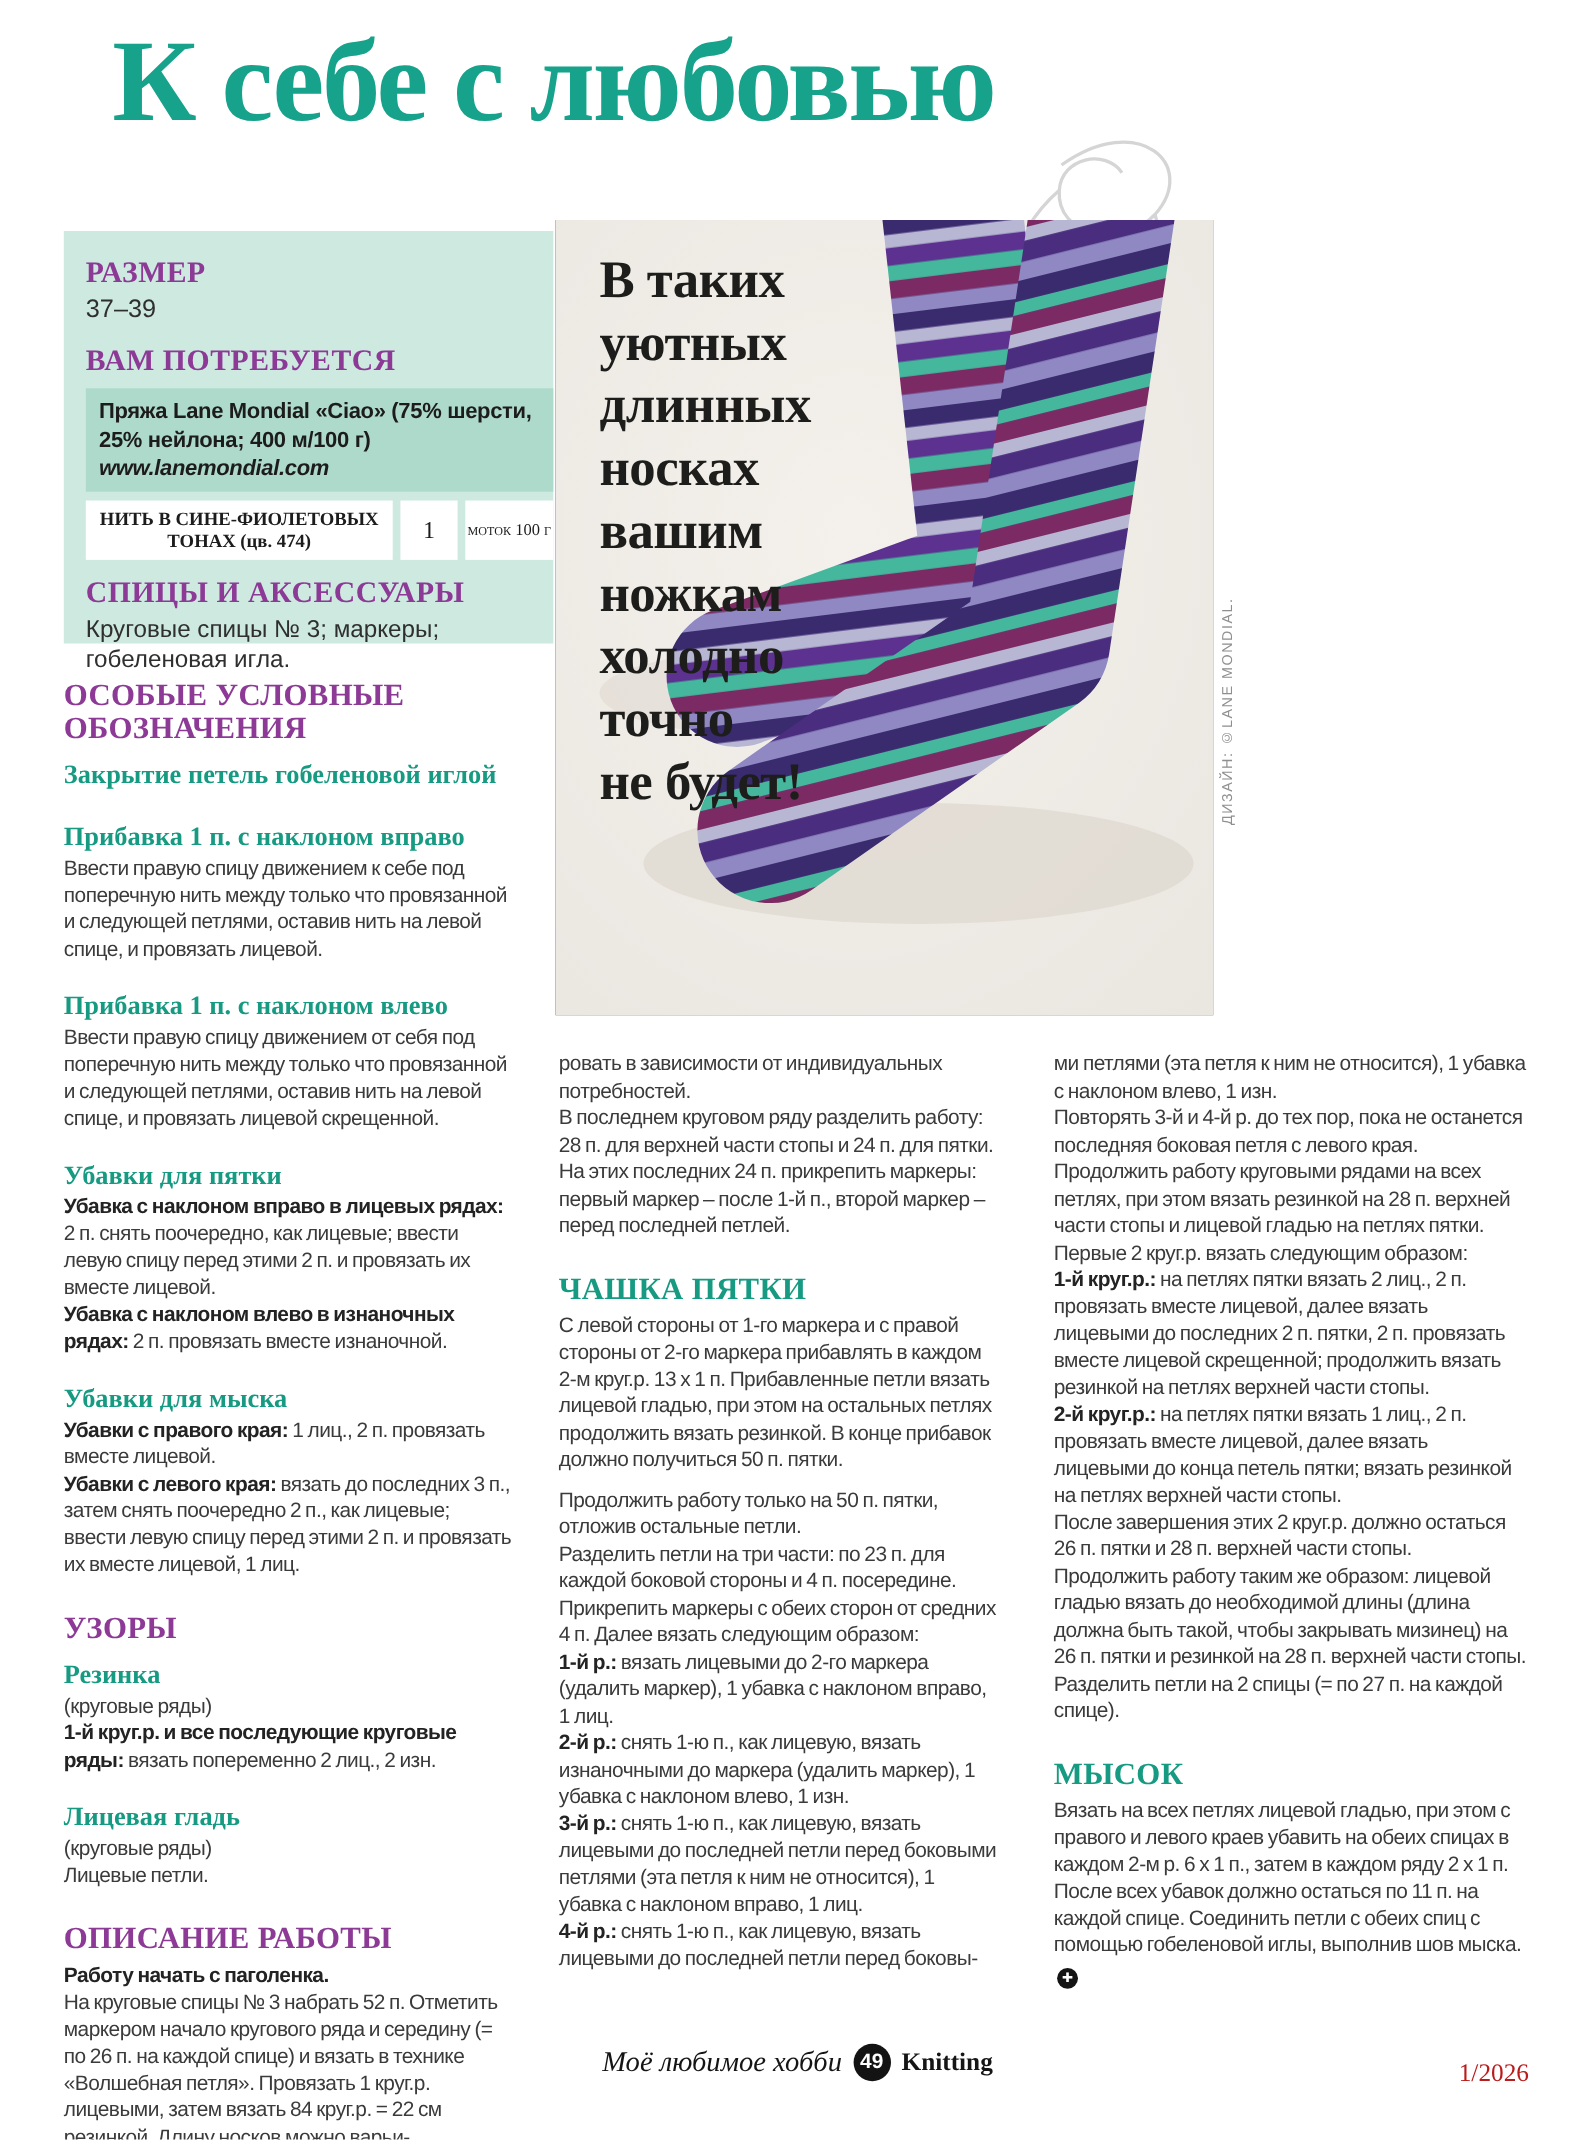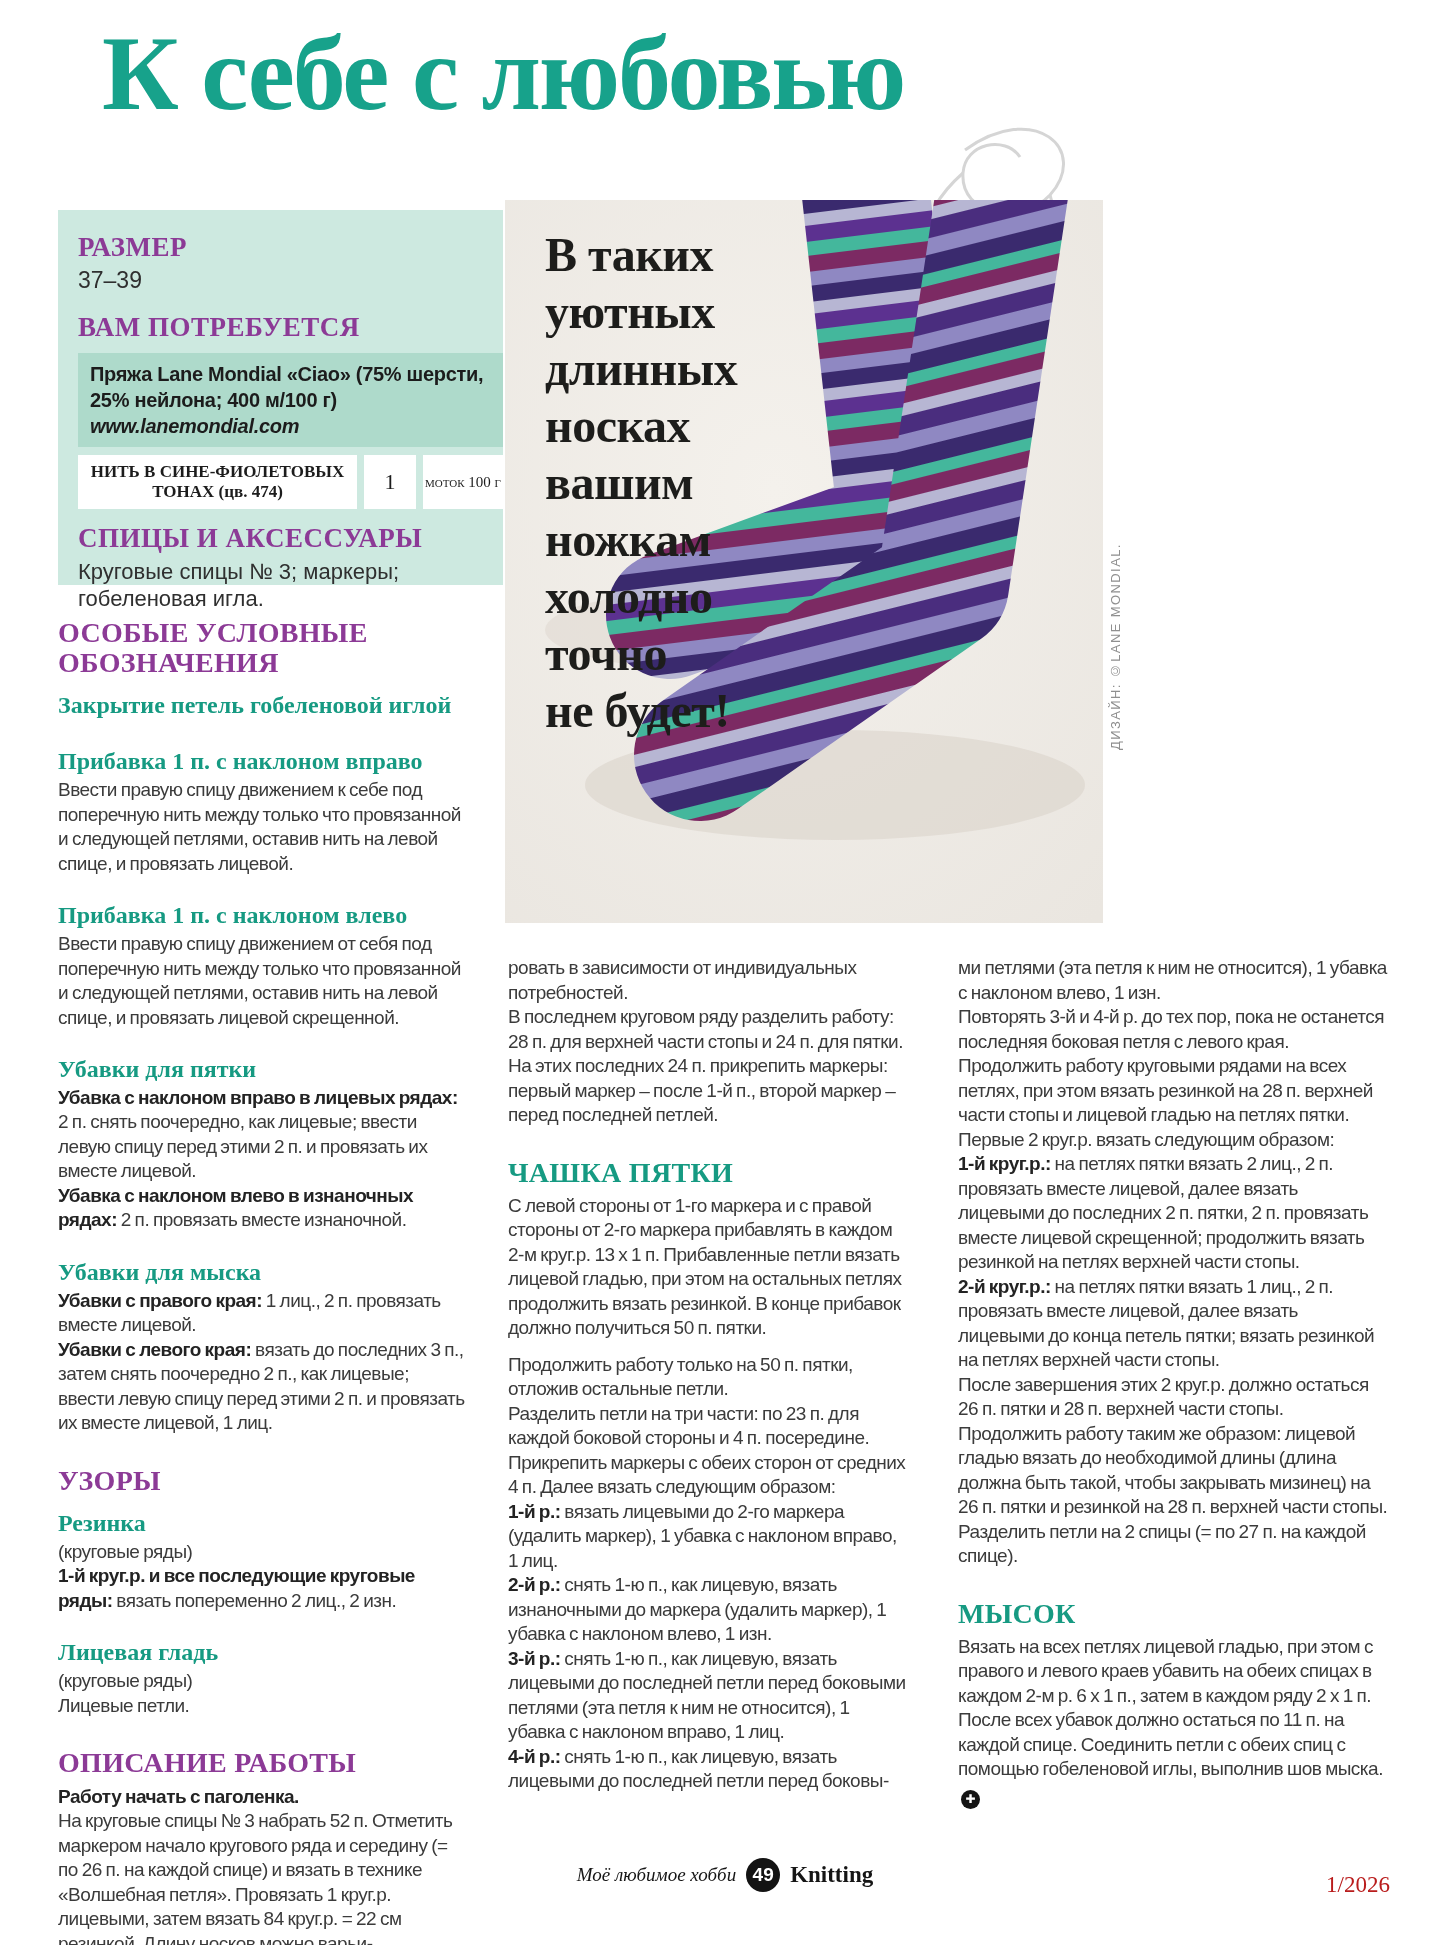--- a/index.html
+++ b/index.html
@@ -66,21 +66,21 @@
   p.body{margin:0;font-size:19px;line-height:24.5px;letter-spacing:-.5px;
        word-spacing:-1px;color:var(--body);}
   p.body .b{font-weight:700;color:#232323;}
   .gap{height:12px;}
   .endmark{display:inline-block;width:19px;height:19px;border-radius:50%;
        background:#141414;color:#fff;font-size:12px;line-height:19px;text-align:center;
        letter-spacing:0;margin-left:3px;vertical-align:-3px;}
   
   .footer{position:absolute;left:0;top:1858px;width:1450px;text-align:center;}
   .footer .inner{display:inline-flex;align-items:center;gap:10px;}
-  .f-mag{font-family:"Liberation Serif",serif;font-style:italic;font-size:19px;color:#151515;}
+  .f-mag{font-family:"Liberation Serif",serif;font-style:italic;font-size:26px;color:#151515;}
   .f-circle{width:34px;height:34px;border-radius:50%;background:#131313;color:#fff;
        font-family:"Liberation Sans",sans-serif;font-weight:700;font-size:19px;
        line-height:34px;text-align:center;}
   .f-brand{font-family:"Liberation Serif",serif;font-weight:600;font-size:23px;color:#151515;}
   .issue{position:absolute;right:60px;top:1872px;font-family:"Liberation Serif",serif;
        font-size:23px;color:#b91c1c;}
 </style>
 </head>
 <body>
 

